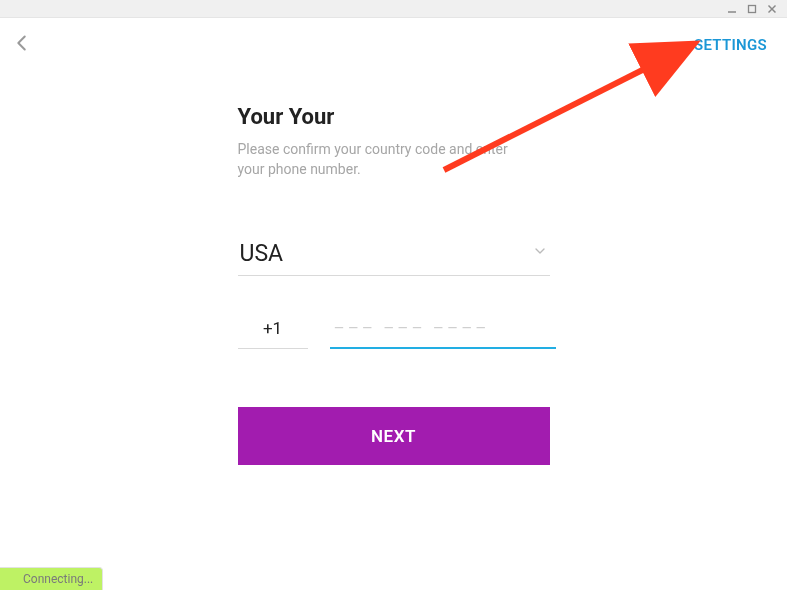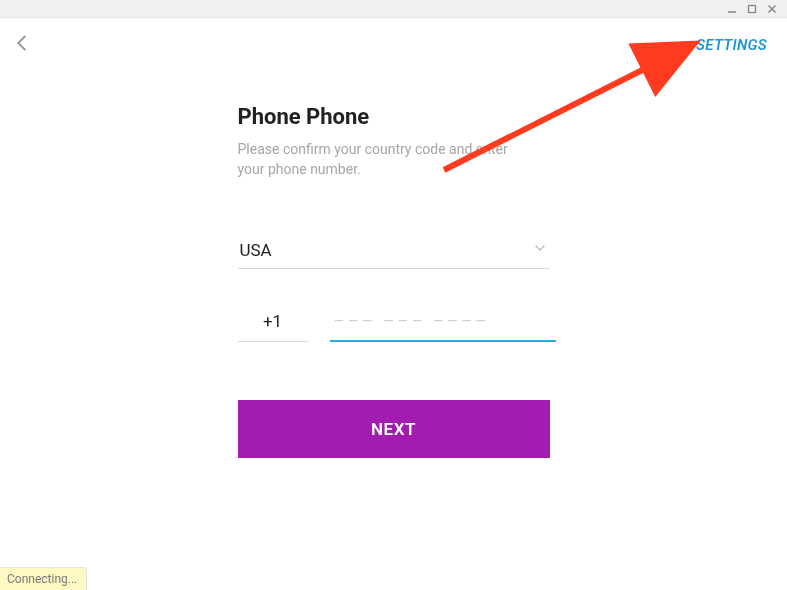--- a/index.html
+++ b/index.html
@@ -32,21 +32,20 @@
       font-size: 12px;
       line-height: 1;
     }
     .winbtn svg { display: block; }
     .topbar {
       position: relative;
       height: 50px;
       display: flex;
       align-items: center;
       padding: 0 6px;
-      font-style: italic;
     }
     .back-arrow {
       width: 24px;
       height: 24px;
       display: inline-flex;
       align-items: center;
       justify-content: center;
       color: #9a9a9a;
       cursor: pointer;
       margin-left: 4px;
@@ -81,21 +80,21 @@
     .country-select {
       display: flex;
       align-items: center;
       justify-content: space-between;
       border-bottom: 1px solid #d9d9d9;
       padding: 0 2px 8px 2px;
       cursor: pointer;
       margin-bottom: 42px;
     }
     .country-name {
-      font-size: 17px;
+      font-size: 23px;
       color: #222;
     }
     .chevron {
       color: #bbb;
     }
     .phone-row {
       display: flex;
       gap: 22px;
       margin-bottom: 58px;
     }
@@ -136,27 +135,27 @@
       font-size: 17px;
       font-weight: 600;
       letter-spacing: 0.5px;
       cursor: pointer;
       font-family: inherit;
     }
     .status-pill {
       position: absolute;
       left: 0;
       bottom: 0;
-      background: #fef9c3;
+      background: #bef264;
       border: 1px solid #e2e2e2;
       border-left: none;
       border-bottom: none;
       color: #7a7a7a;
       font-size: 12px;
-      padding: 4px 9px 4px 7px;
+      padding: 4px 9px 4px 23px;
       border-top-right-radius: 4px;
     }
     .annotation-arrow {
       position: absolute;
       top: 36px;
       left: 438px;
       pointer-events: none;
     }
   </style>
 </head>
@@ -184,21 +183,21 @@
 <div class="topbar">
   <span class="back-arrow">
     <svg width="22" height="22" viewBox="0 0 24 24" fill="none">
       <path d="M15 5 L8 12 L15 19" stroke="#9a9a9a" stroke-width="2.2" stroke-linecap="round" stroke-linejoin="round"></path>
     </svg>
   </span>
   <span class="settings-link">SETTINGS</span>
 </div>
 
 <div class="content">
-  <div class="title">Phone Phone</div>
+  <div class="title">Your Your</div>
   <div class="subtitle">Please confirm your country code and enter your phone number.</div>
 
   <div class="country-select">
     <span class="country-name">USA</span>
     <span class="chevron">
       <svg width="16" height="16" viewBox="0 0 24 24" fill="none">
         <path d="M6 9 L12 15 L18 9" stroke="#bbb" stroke-width="2" stroke-linecap="round" stroke-linejoin="round"></path>
       </svg>
     </span>
   </div>

